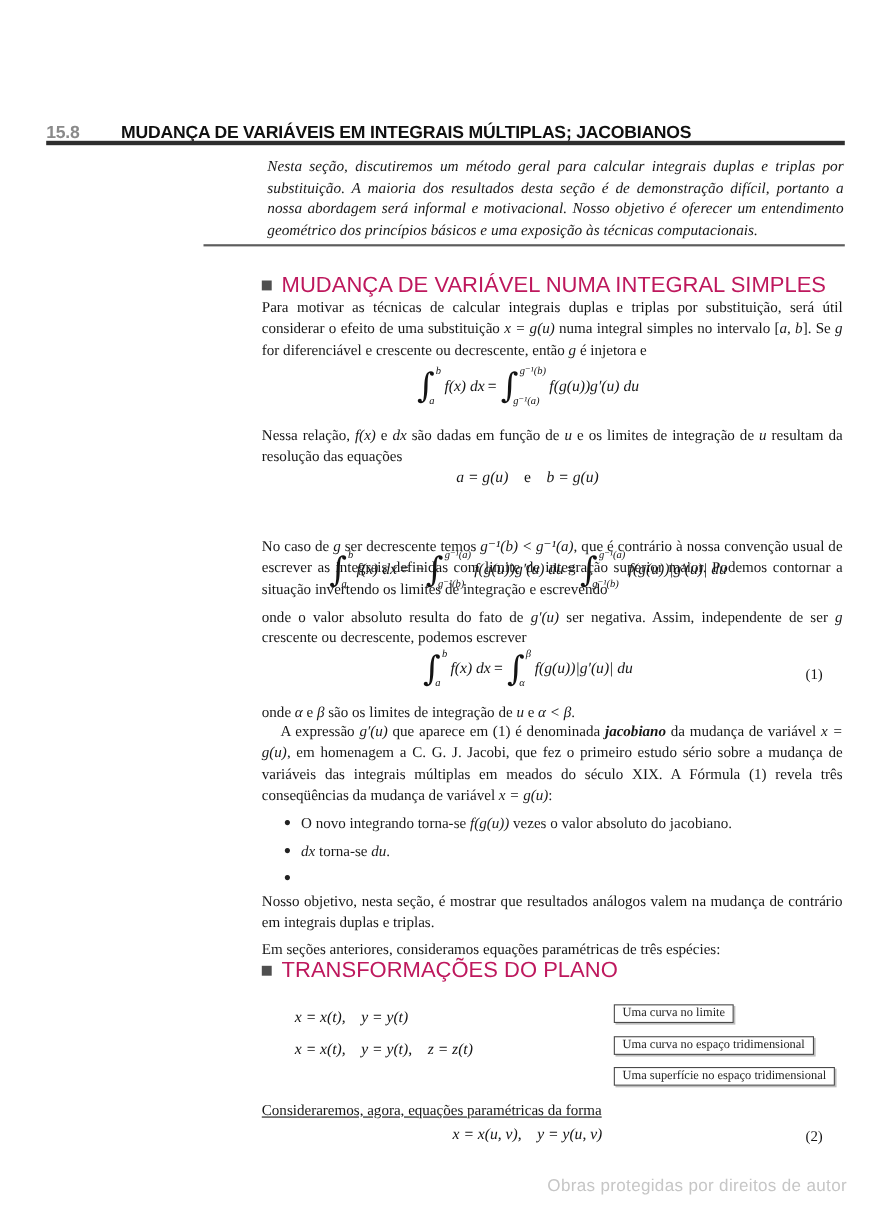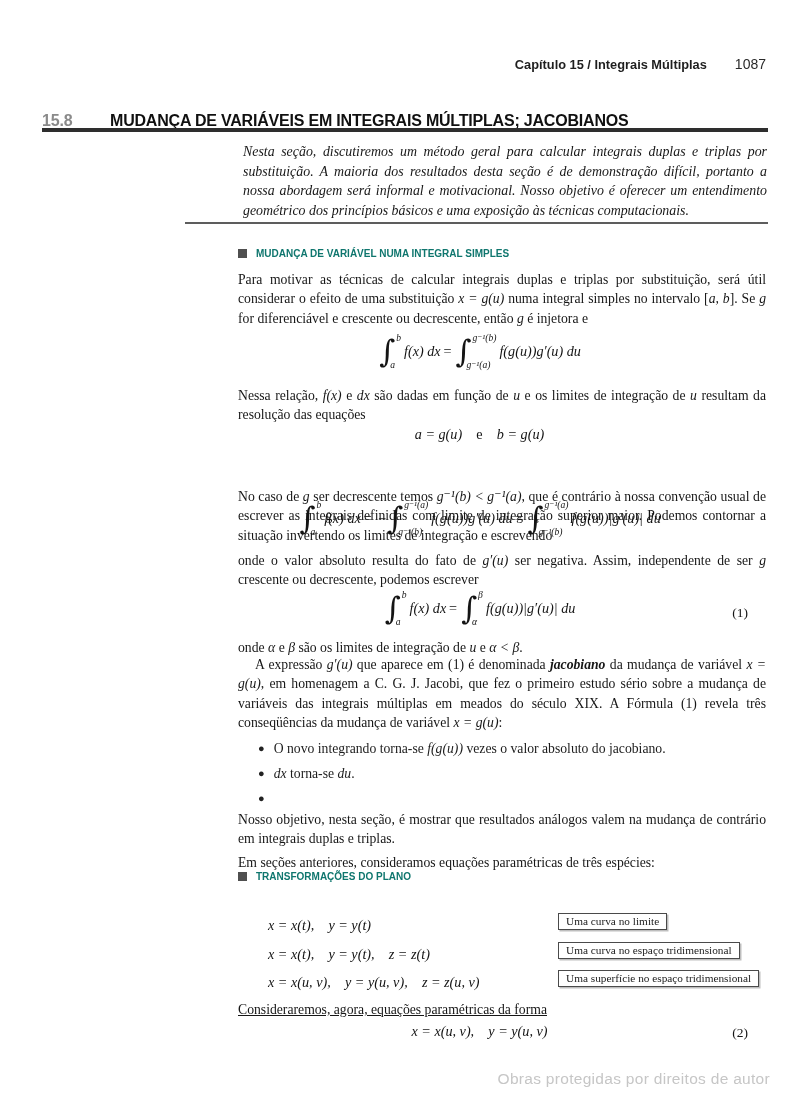--- a/index.html
+++ b/index.html
@@ -20,21 +20,21 @@
   .sectext{color:#101010;}
   .titlerule{position:absolute;top:128px;left:42px;width:726px;height:4px;background:#2e2e2e;}
 
   
   .intro{position:absolute;top:142px;left:243px;width:524px;font-style:italic;
          font-size:13.9px;line-height:19.6px;text-align:justify;color:#181818;}
   .thinrule{position:absolute;top:222px;left:185px;width:583px;height:2px;background:#5d5d5d;}
 
   
   .subhead{position:absolute;left:238px;display:flex;align-items:center;
-           font-family:"Liberation Sans",sans-serif;font-weight:bold;font-size:10px;color:#0f766e;
+           font-family:"Liberation Sans",sans-serif;font-weight:normal;font-size:20px;color:#be185d;
            white-space:nowrap;}
   .h-mark{display:inline-block;width:9px;height:9px;background:#4f4f4f;margin-right:9px;flex:0 0 auto;}
 
   
   .para{position:absolute;left:238px;width:528px;font-size:13.7px;line-height:19.3px;
         text-align:justify;color:#161616;}
   .indent{text-indent:17px;}
   .mi{font-style:italic;}
   .mbi{font-style:italic;font-weight:bold;}
 
@@ -62,24 +62,20 @@
 
   
   .watermark{position:absolute;top:1070px;right:30px;font-family:"Liberation Sans",sans-serif;
              font-size:15.5px;color:#c6c6c6;letter-spacing:0.3px;}
 </style>
 </head>
 <body>
 
 <div class="page">
 
-  <div class="runninghead">
-    <span class="chapterhead">Capítulo 15 / Integrais Múltiplas</span>
-    <span class="pagenum">1087</span>
-  </div>
 
   <div class="sectitle">
     <span class="secnum">15.8</span>
     <span class="sectext">MUDANÇA DE VARIÁVEIS EM INTEGRAIS MÚLTIPLAS; JACOBIANOS</span>
   </div>
   <div class="titlerule"></div>
 
   <div class="intro">Nesta seção, discutiremos um método geral para calcular integrais duplas e triplas por substituição. A maioria dos resultados desta seção é de demonstração difícil, portanto a nossa abordagem será informal e motivacional. Nosso objetivo é oferecer um entendimento geométrico dos princípios básicos e uma exposição às técnicas computacionais.</div>
   <div class="thinrule"></div>
 
@@ -179,21 +175,20 @@
   </div>
 
   <div class="para" style="top:853px;">Em seções anteriores, consideramos equações paramétricas de três espécies:</div>
 
   <div class="prow" style="top:917px;"><span class="mi">x = x(t),</span> <span class="mi">y = y(t)</span></div>
   <div class="plabel" style="top:913px;">Uma curva no limite</div>
 
   <div class="prow" style="top:946px;"><span class="mi">x = x(t),</span> <span class="mi">y = y(t),</span> <span class="mi">z = z(t)</span></div>
   <div class="plabel" style="top:942px;">Uma curva no espaço tridimensional</div>
 
-  <div class="prow" style="top:974px;"><span class="mi">x = x(u, v),</span> <span class="mi">y = y(u, v),</span> <span class="mi">z = z(u, v)</span></div>
   <div class="plabel" style="top:970px;">Uma superfície no espaço tridimensional</div>
 
   <div class="para" style="top:1000px;text-decoration:underline;">Consideraremos, agora, equações paramétricas da forma</div>
 
   <div class="eq" style="top:1023px;height:20px;">
     <span class="eqbody"><span class="mi">x = x(u, v),</span> <span class="mi">y = y(u, v)</span></span>
     <span class="eqnum">(2)</span>
   </div>
 
   <div class="watermark">Obras protegidas por direitos de autor</div>

